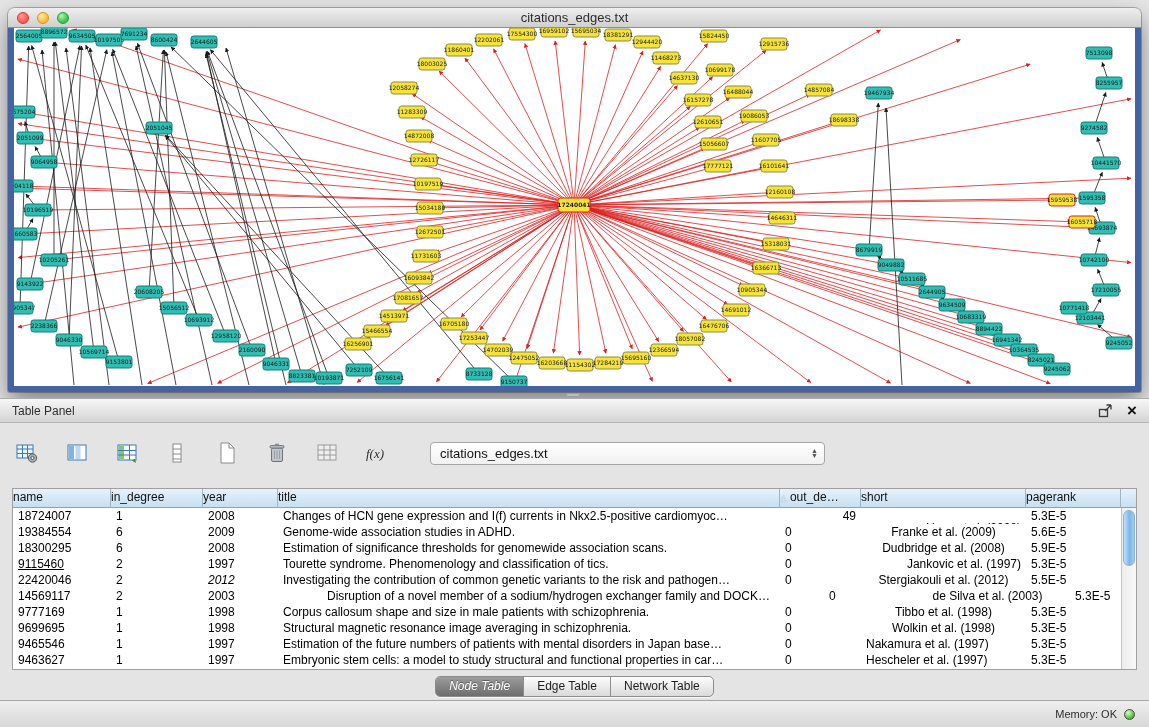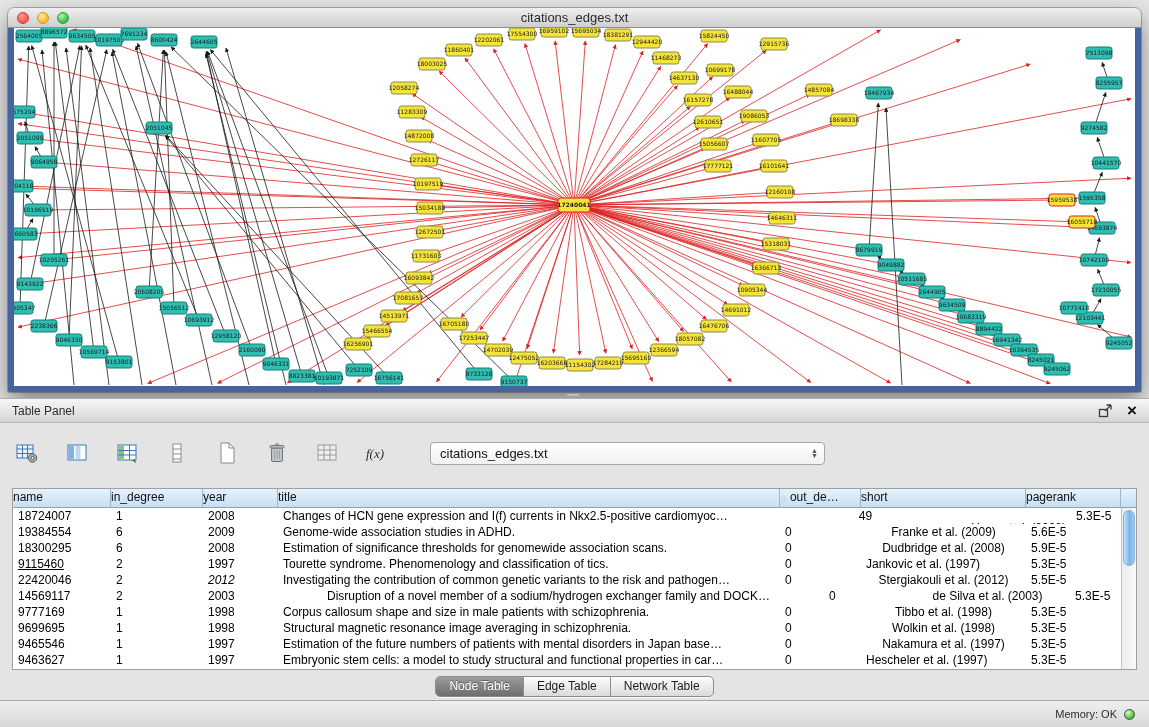--- a/index.html
+++ b/index.html
@@ -67,21 +67,21 @@
     background:linear-gradient(90deg,#ededed,#f8f8f8); border-left:1px solid #c4c4c4; }
   .vthumb { position:absolute; left:1px; top:2px; width:12px; height:56px; border-radius:6px;
     background:linear-gradient(90deg,#c3e0f9,#7db5ec 55%,#9ccaf4); border:1px solid #8cb2d8; }
 
   .tabs-row { position:absolute; left:0; right:0; top:252px; display:flex; justify-content:center; }
   .segmented { display:inline-flex; border:1px solid #8d8d8d; border-radius:5px; overflow:hidden;
     background:linear-gradient(#fdfdfd,#dadada); box-shadow:0 1px 0 rgba(255,255,255,.7); }
   .seg-tab { padding:2px 13px 3px; font-size:12px; color:#1d1d1d; border-right:1px solid #8d8d8d; }
   .seg-tab:last-child { border-right:none; }
   .seg-tab.selected { background:linear-gradient(#9b9b9b,#6e6e6e); color:#fff;
-    text-shadow:0 -1px 0 rgba(0,0,0,.35); }
+    text-shadow:0 -1px 0 rgba(0,0,0,.35);font-style:italic; }
 
   
   .status-bar { position:absolute; left:0; top:700px; width:1149px; height:27px;
     background:linear-gradient(#efefef,#d7d7d7); border-top:1px solid #a6a6a6;
     display:flex; align-items:center; justify-content:flex-end; padding-right:14px; gap:7px; }
   .memory-label { font-size:11px; color:#2d2d2d; }
   .memory-dot { width:11px; height:11px; border-radius:50%;
     background:radial-gradient(circle at 35% 30%, #d9ffc9, #55c843 60%, #2f9a31);
     border:1px solid #4b4b4b; }
 </style>
@@ -807,21 +807,21 @@
           <div class="th" style="width: 165px;">short</div>
           <div class="th" style="width: 95px;">pagerank</div>
           <div class="th fill"></div>
         </div>
       <div class="tbody">
           <div class="tr">
             <div class="td" style="width: 98px; text-align: left;">18724007</div>
             <div class="td" style="width: 92px; text-align: left;">1</div>
             <div class="td" style="width: 75px; text-align: left;">2008</div>
             <div class="td" style="width: 502px; text-align: left;">Changes of HCN gene expression and I(f) currents in Nkx2.5-positive cardiomyoc…</div>
-            <div class="td" style="width: 81px; text-align: center; margin-left: 45px;">49</div>
+            <div class="td" style="width: 81px; text-align: right;">49</div>
             <div class="td" style="width: 165px; text-align: right; margin-top: 12px;">Yano et al. (2008)</div>
             <div class="td" style="width: 95px; text-align: left;">5.3E-5</div>
           </div>
           <div class="tr">
             <div class="td" style="width: 98px; text-align: left;">19384554</div>
             <div class="td" style="width: 92px; text-align: left;">6</div>
             <div class="td" style="width: 75px; text-align: left;">2009</div>
             <div class="td" style="width: 502px; text-align: left;">Genome-wide association studies in ADHD.</div>
             <div class="td" style="width: 81px; text-align: left;">0</div>
             <div class="td" style="width: 165px; text-align: center;">Franke et al. (2009)</div>
@@ -835,21 +835,21 @@
             <div class="td" style="width: 81px; text-align: left;">0</div>
             <div class="td" style="width: 165px; text-align: center;">Dudbridge et al. (2008)</div>
             <div class="td" style="width: 95px; text-align: left;">5.9E-5</div>
           </div>
           <div class="tr">
             <div class="td" style="width: 98px; text-align: left; text-decoration: underline;">9115460</div>
             <div class="td" style="width: 92px; text-align: left;">2</div>
             <div class="td" style="width: 75px; text-align: left;">1997</div>
             <div class="td" style="width: 502px; text-align: left;">Tourette syndrome. Phenomenology and classification of tics.</div>
             <div class="td" style="width: 81px; text-align: left;">0</div>
-            <div class="td" style="width: 165px; text-align: left;">Jankovic et al. (1997)</div>
+            <div class="td" style="width: 165px; text-align: right;">Jankovic et al. (1997)</div>
             <div class="td" style="width: 95px; text-align: left;">5.3E-5</div>
           </div>
           <div class="tr">
             <div class="td" style="width: 98px; text-align: left;">22420046</div>
             <div class="td" style="width: 92px; text-align: left;">2</div>
             <div class="td" style="width: 75px; text-align: left; font-style: italic;">2012</div>
             <div class="td" style="width: 502px; text-align: left;">Investigating the contribution of common genetic variants to the risk and pathogen…</div>
             <div class="td" style="width: 81px; text-align: left;">0</div>
             <div class="td" style="width: 165px; text-align: center;">Stergiakouli et al. (2012)</div>
             <div class="td" style="width: 95px; text-align: left;">5.5E-5</div>
@@ -880,21 +880,21 @@
             <div class="td" style="width: 81px; text-align: left;">0</div>
             <div class="td" style="width: 165px; text-align: center;">Wolkin et al. (1998)</div>
             <div class="td" style="width: 95px; text-align: left;">5.3E-5</div>
           </div>
           <div class="tr">
             <div class="td" style="width: 98px; text-align: left;">9465546</div>
             <div class="td" style="width: 92px; text-align: left;">1</div>
             <div class="td" style="width: 75px; text-align: left;">1997</div>
             <div class="td" style="width: 502px; text-align: left;">Estimation of the future numbers of patients with mental disorders in Japan base…</div>
             <div class="td" style="width: 81px; text-align: left;">0</div>
-            <div class="td" style="width: 165px; text-align: center;">Nakamura et al. (1997)</div>
+            <div class="td" style="width: 165px; ">Nakamura et al. (1997)</div>
             <div class="td" style="width: 95px; text-align: left;">5.3E-5</div>
           </div>
           <div class="tr">
             <div class="td" style="width: 98px; text-align: left;">9463627</div>
             <div class="td" style="width: 92px; text-align: left;">1</div>
             <div class="td" style="width: 75px; text-align: left;">1997</div>
             <div class="td" style="width: 502px; text-align: left;">Embryonic stem cells: a model to study structural and functional properties in car…</div>
             <div class="td" style="width: 81px; text-align: left;">0</div>
             <div class="td" style="width: 165px; text-align: left;">Hescheler et al. (1997)</div>
             <div class="td" style="width: 95px; text-align: left;">5.3E-5</div>

